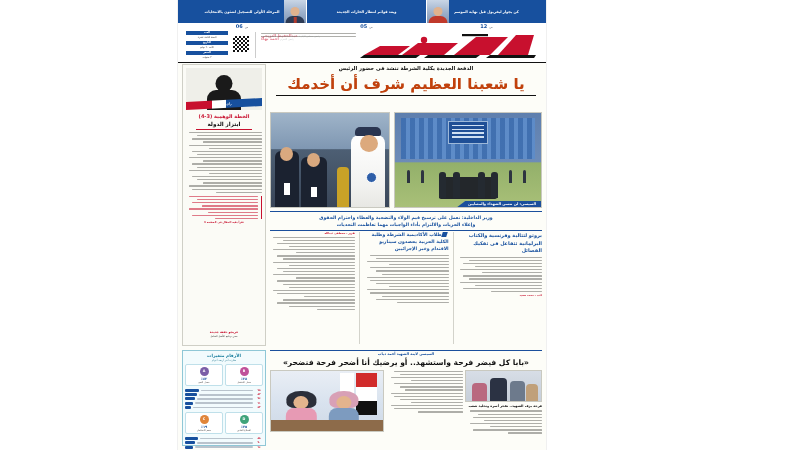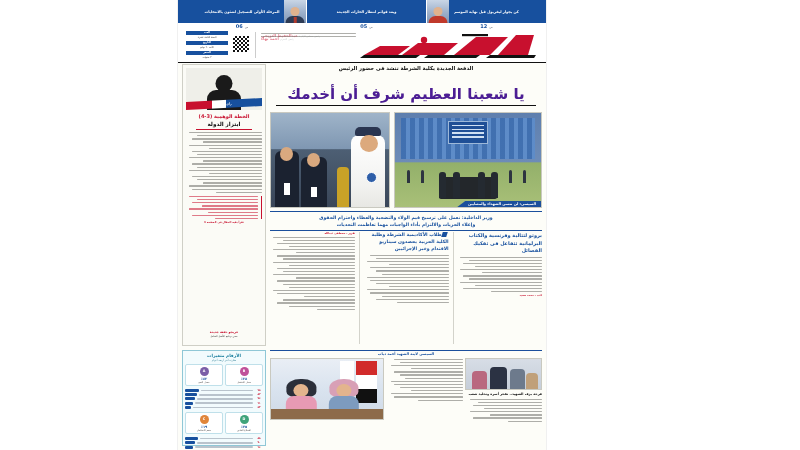--- a/index.html
+++ b/index.html
@@ -93,22 +93,22 @@
     position:absolute;right:290px;top:2px;width:.6px;height:26px;background:#ccc;
   }
 
   
   .hero{position:absolute;left:92px;top:64px;width:272px;}
   .kicker{
     text-align:center;color:#111;font-size:5.2px;font-weight:bold;
     line-height:1.5;padding:1px 4px;
   }
   .headline{
-    text-align:center;color:#4c1d95;font-size:15px;font-weight:bold;
-    line-height:1.2;letter-spacing:.2px;margin-top:11px;
+    text-align:center;color:#c2410c;font-size:15px;font-weight:bold;
+    line-height:1.2;letter-spacing:.2px;margin-top:1px;
     text-shadow:0 .4px 0 rgba(0,0,0,.12);
   }
   .hero-rule{height:.8px;background:#111;margin:2px 6px 0;}
 
   
   .photo-row{position:absolute;left:92px;top:112px;width:272px;height:96px;
     display:flex;flex-direction:row-reverse;gap:4px;}
   .photo{position:relative;overflow:hidden;border:.4px solid #c9c9c0;}
   .photo.left{width:118px;}
   .photo.right{flex:1;}
@@ -481,20 +481,21 @@
             <div class="ln s92"></div>
             <div class="ln s60"></div>
         </div>
         <div class="byline-sm">كتب - محمد سعيد</div>
       </div>
     </div>
 
     <div class="bottom">
       <div class="bottom-rule"></div>
       <div class="b-kicker">السيسى لابنة الشهيد أحمد دياب</div>
+      <div class="b-head">«بابا كل فيضر فرحة واستشهد.. أو يرضيك أنا أضحر فرحة فنضحر»</div>
 
       <div class="bottom-grid">
 
         <div class="b-photo">
           <div class="flagr"></div>
             <div class="flagw"></div>
           <div class="woman w1">
             <div class="hijab"></div>
               <div class="fc"></div>
               <div class="dress"></div>

